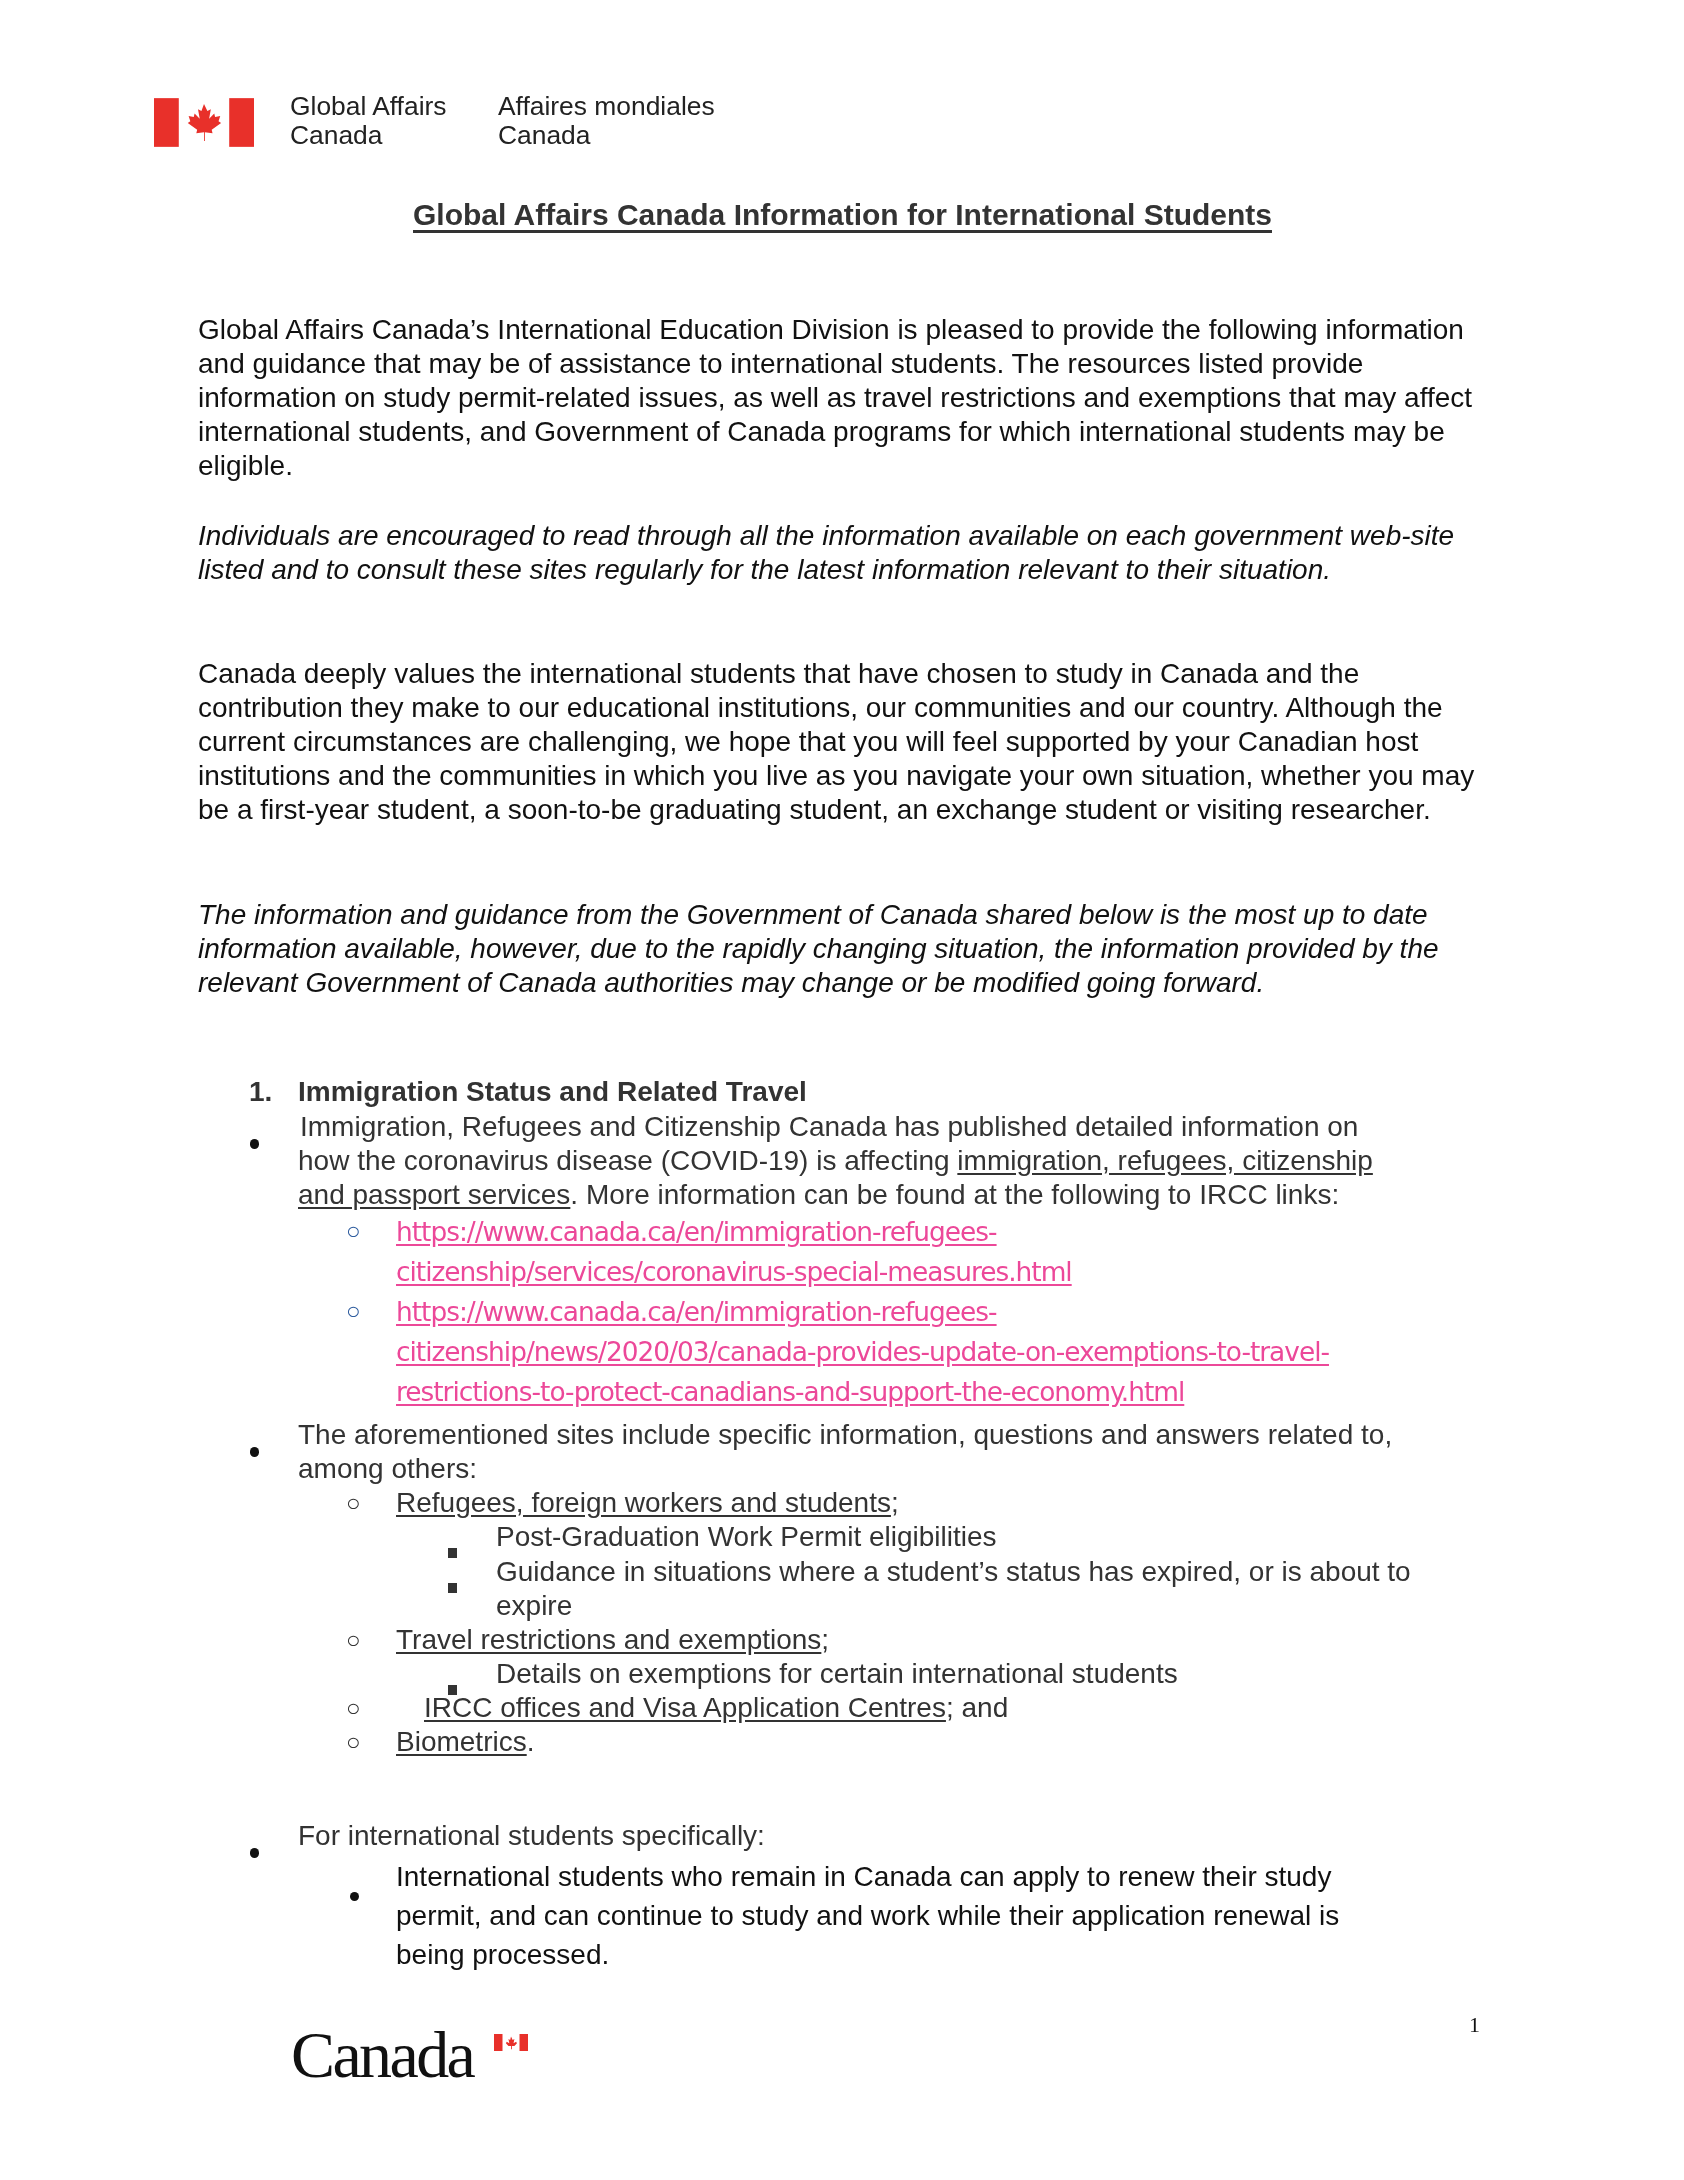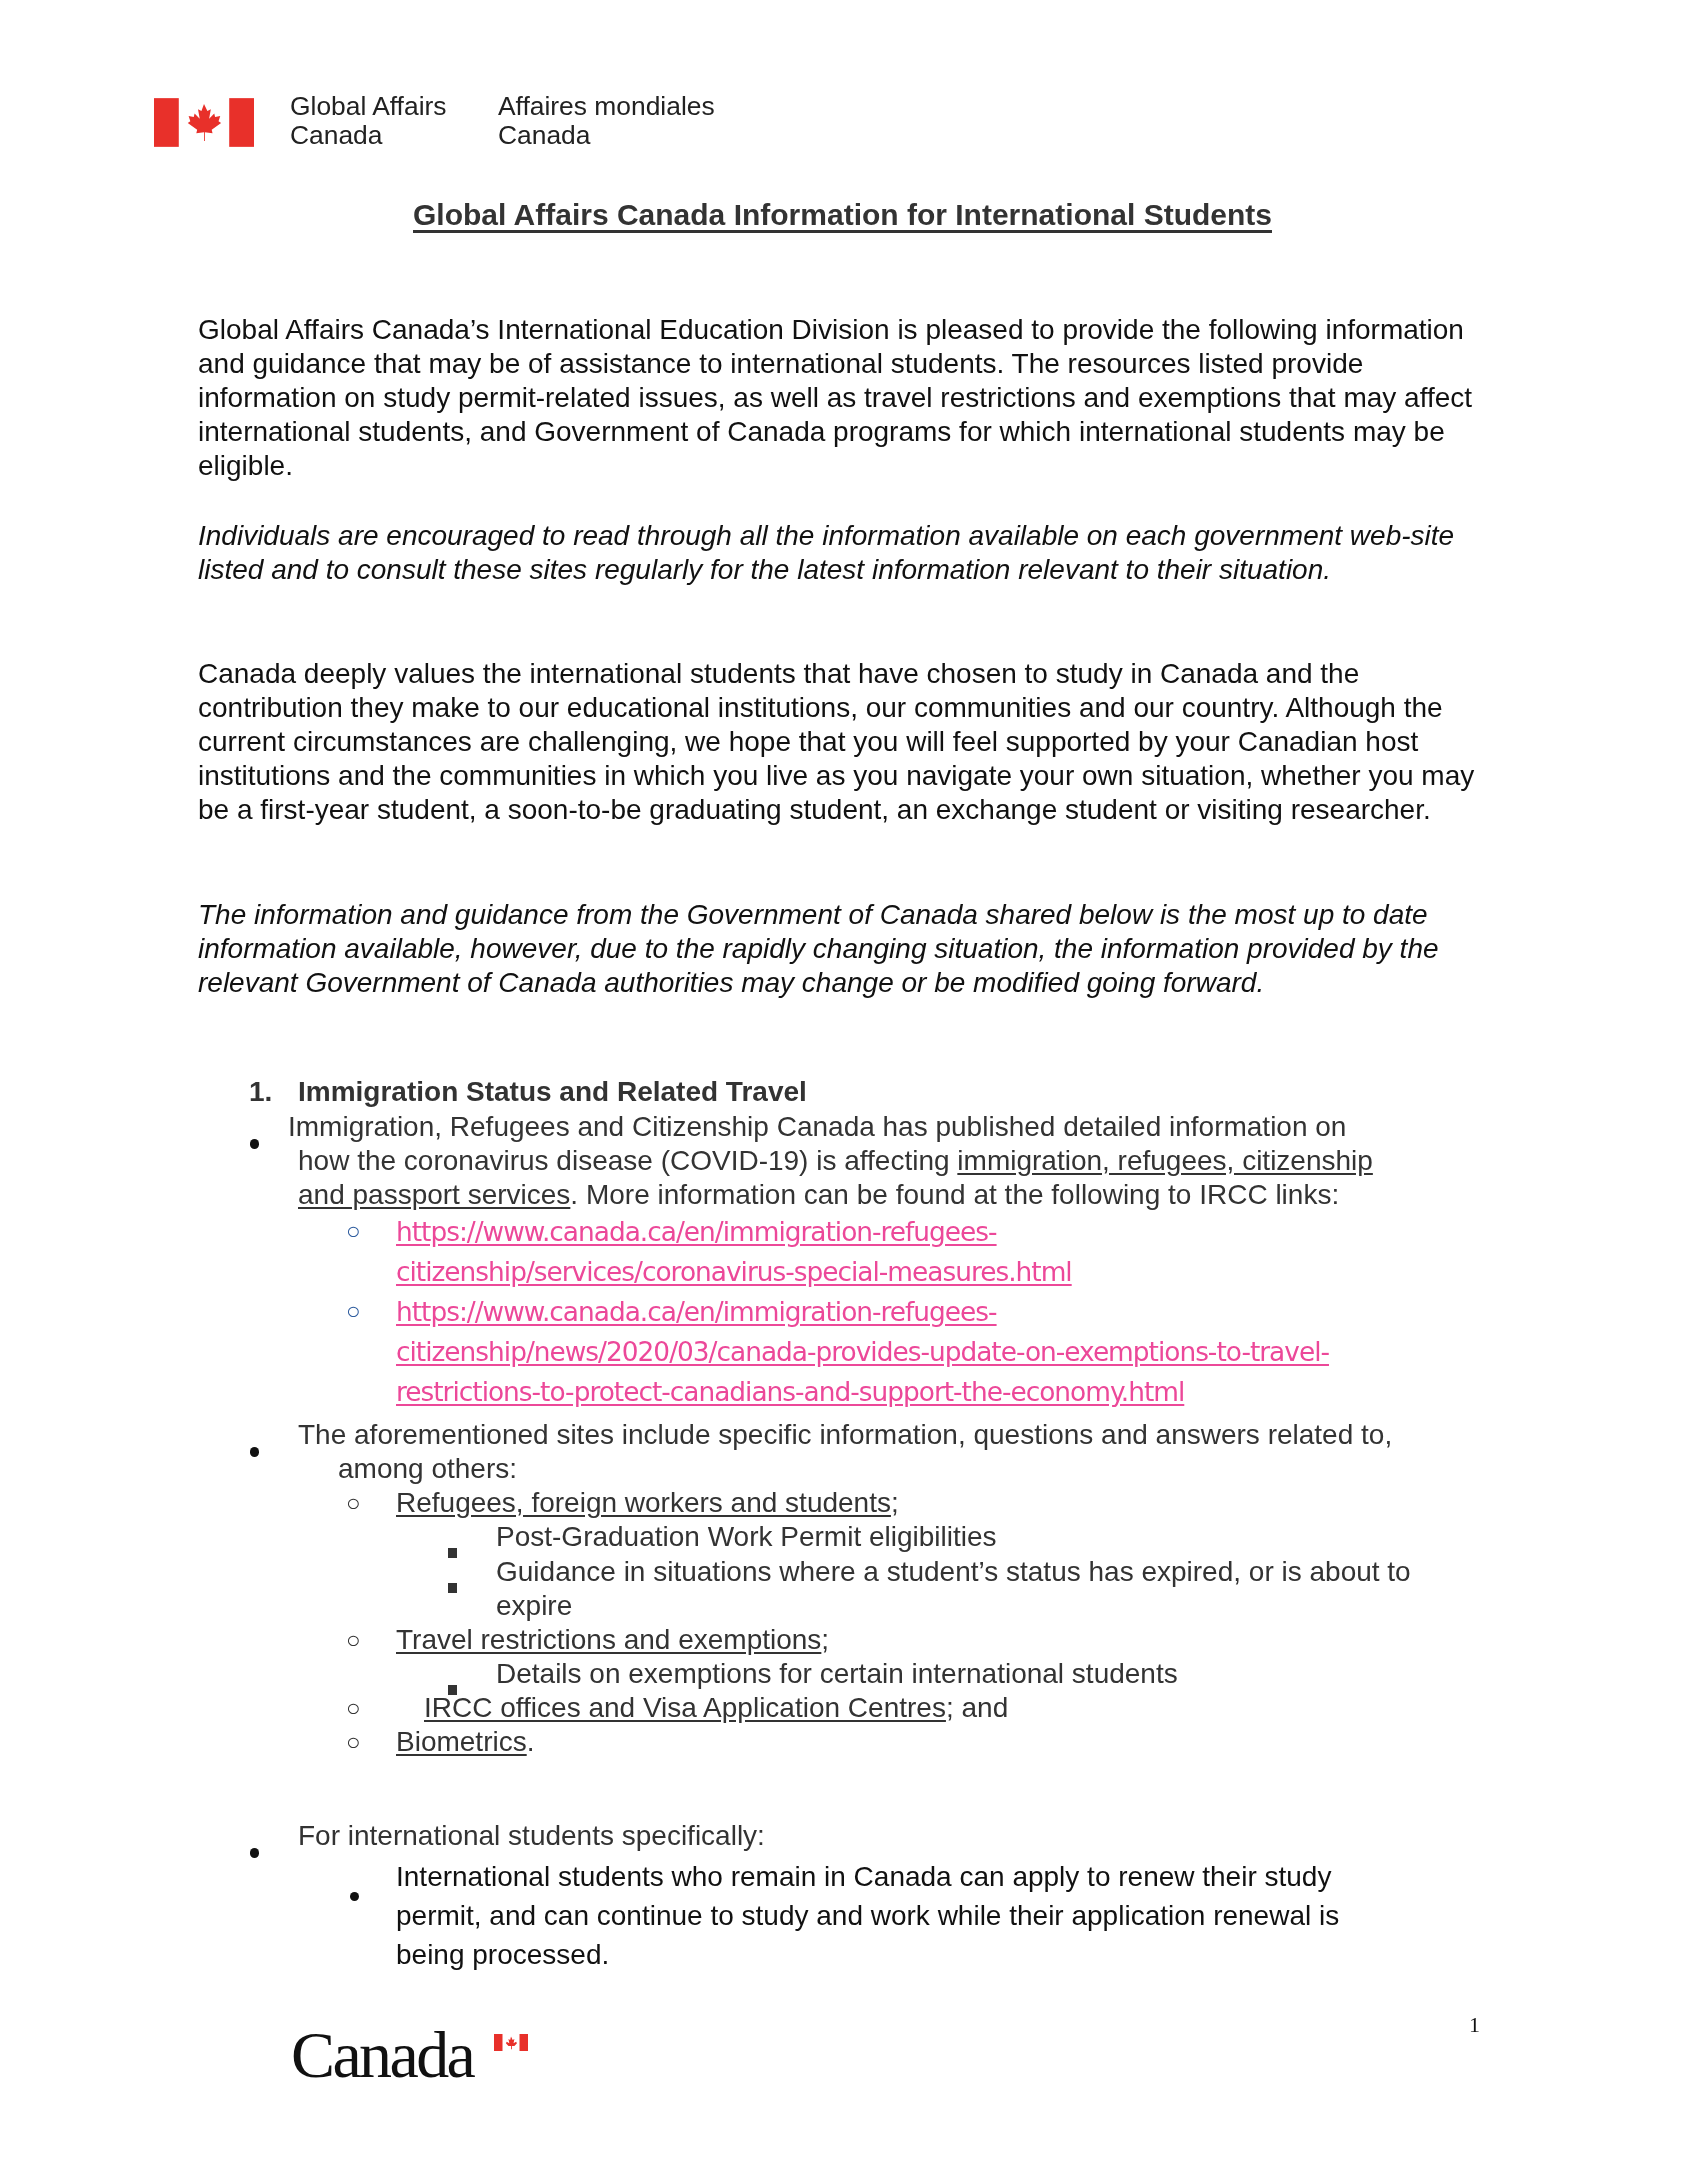--- a/index.html
+++ b/index.html
@@ -67,21 +67,21 @@
 <div id="p3" class="abs para">Canada deeply values the international students that have chosen to study in Canada and the contribution they make to our educational institutions, our communities and our country. Although the current circumstances are challenging, we hope that you will feel supported by your Canadian host institutions and the communities in which you live as you navigate your own situation, whether you may be a first-year student, a soon-to-be graduating student, an exchange student or visiting researcher.</div>
 <div id="p4" class="abs para bi">The information and guidance from the Government of Canada shared below is the most up to date information available, however, due to the rapidly changing situation, the information provided by the relevant Government of Canada authorities may change or be modified going forward.</div>
 
 <div class="row" style="top:1075px; left:0;">
   <span class="marker" style="left:249px; font-weight:bold;">1.</span>
   <span class="txt" style="left:298px; font-weight:bold; white-space:nowrap;">Immigration Status and Related Travel</span>
 </div>
 
 <div class="row" style="top:1110px; left:0;">
   <span class="marker" style="left:250px; top:12.8px;"><span class="dot"></span></span>
-  <span class="txt" style="left:288px; white-space:nowrap;">Immigration, Refugees and Citizenship Canada has published detailed information on</span>
+  <span class="txt" style="left:300px; white-space:nowrap;">Immigration, Refugees and Citizenship Canada has published detailed information on</span>
 </div>
 <div class="row" style="top:1144px; left:298px; white-space:nowrap;">
   <span>how the coronavirus disease (COVID-19) is affecting </span><span class="u">immigration, refugees, citizenship</span>
 </div>
 <div class="row" style="top:1178px; left:298px; white-space:nowrap;">
   <span class="u">and passport services</span><span>. More information can be found at the following to IRCC links:</span>
 </div>
 
 <div class="row" style="top:1212px; left:0;">
   <span class="marker circ blue" style="left:346px; top:1.7px;">○</span>
@@ -98,21 +98,21 @@
   <a class="txt link" style="left:396px; white-space:nowrap;">citizenship/news/2020/03/canada-provides-update-on-exemptions-to-travel-</a>
 </div>
 <div class="row" style="top:1372px; left:0;">
   <a class="txt link" style="left:396px; white-space:nowrap;">restrictions-to-protect-canadians-and-support-the-economy.html</a>
 </div>
 
 <div class="row" style="top:1418px; left:0;">
   <span class="marker" style="left:250px; top:12.8px;"><span class="dot"></span></span>
   <span class="txt" style="left:298px; white-space:nowrap;">The aforementioned sites include specific information, questions and answers related to,</span>
 </div>
-<div class="row" style="top:1452px; left:298px;margin-left:40px;">among others:</div>
+<div class="row" style="top:1452px; left:298px;">among others:</div>
 
 <div class="row" style="top:1486px; left:0;">
   <span class="marker circ" style="left:346px; top:0px;">○</span>
   <span class="txt" style="left:396px; white-space:nowrap;"><span class="u">Refugees, foreign workers and students</span><span>;</span></span>
 </div>
 <div class="row" style="top:1520px; left:0;">
   <span class="marker" style="left:448px; top:12px;"><span class="sq"></span></span>
   <span class="txt" style="left:496px; white-space:nowrap;">Post-Graduation Work Permit eligibilities</span>
 </div>
 <div class="row" style="top:1555px; left:0;">

